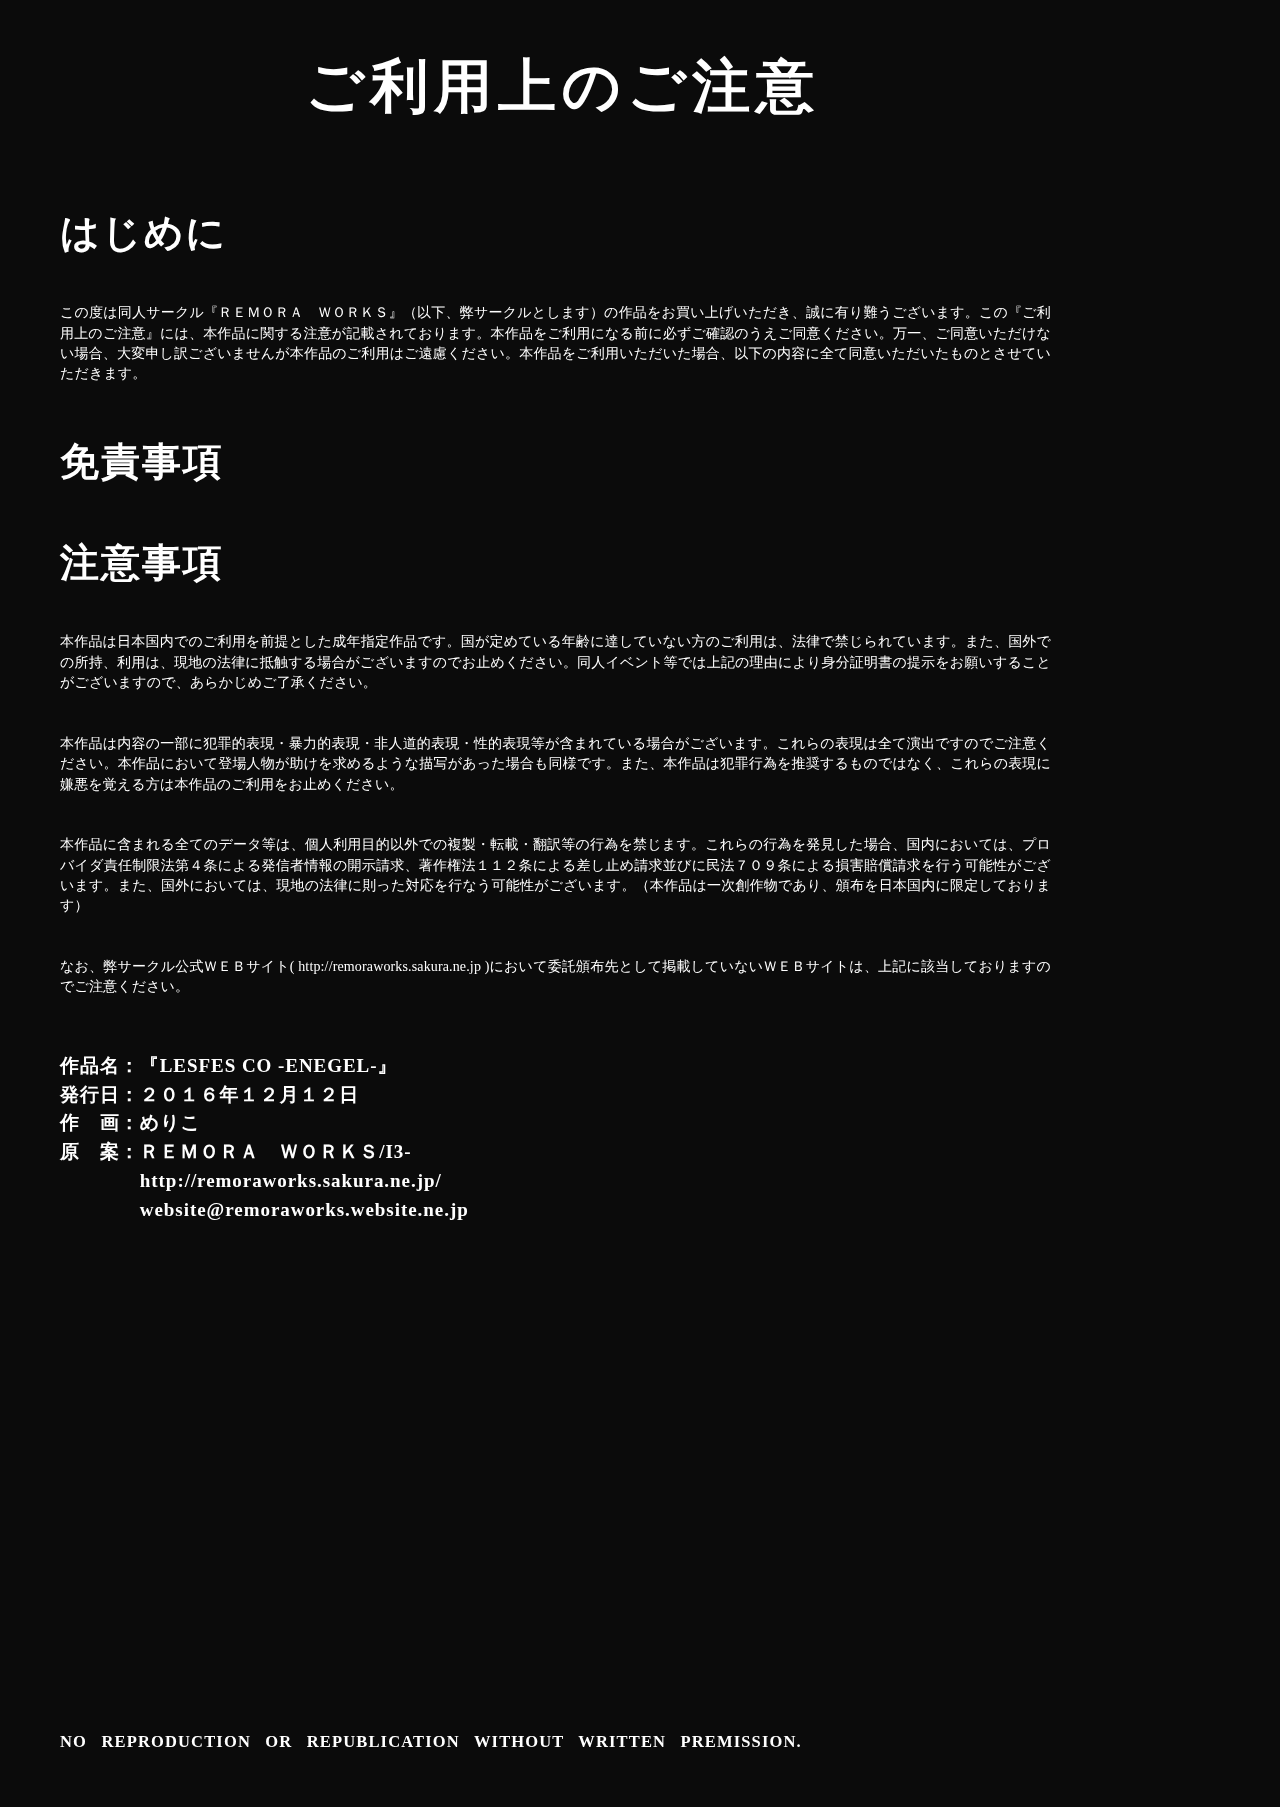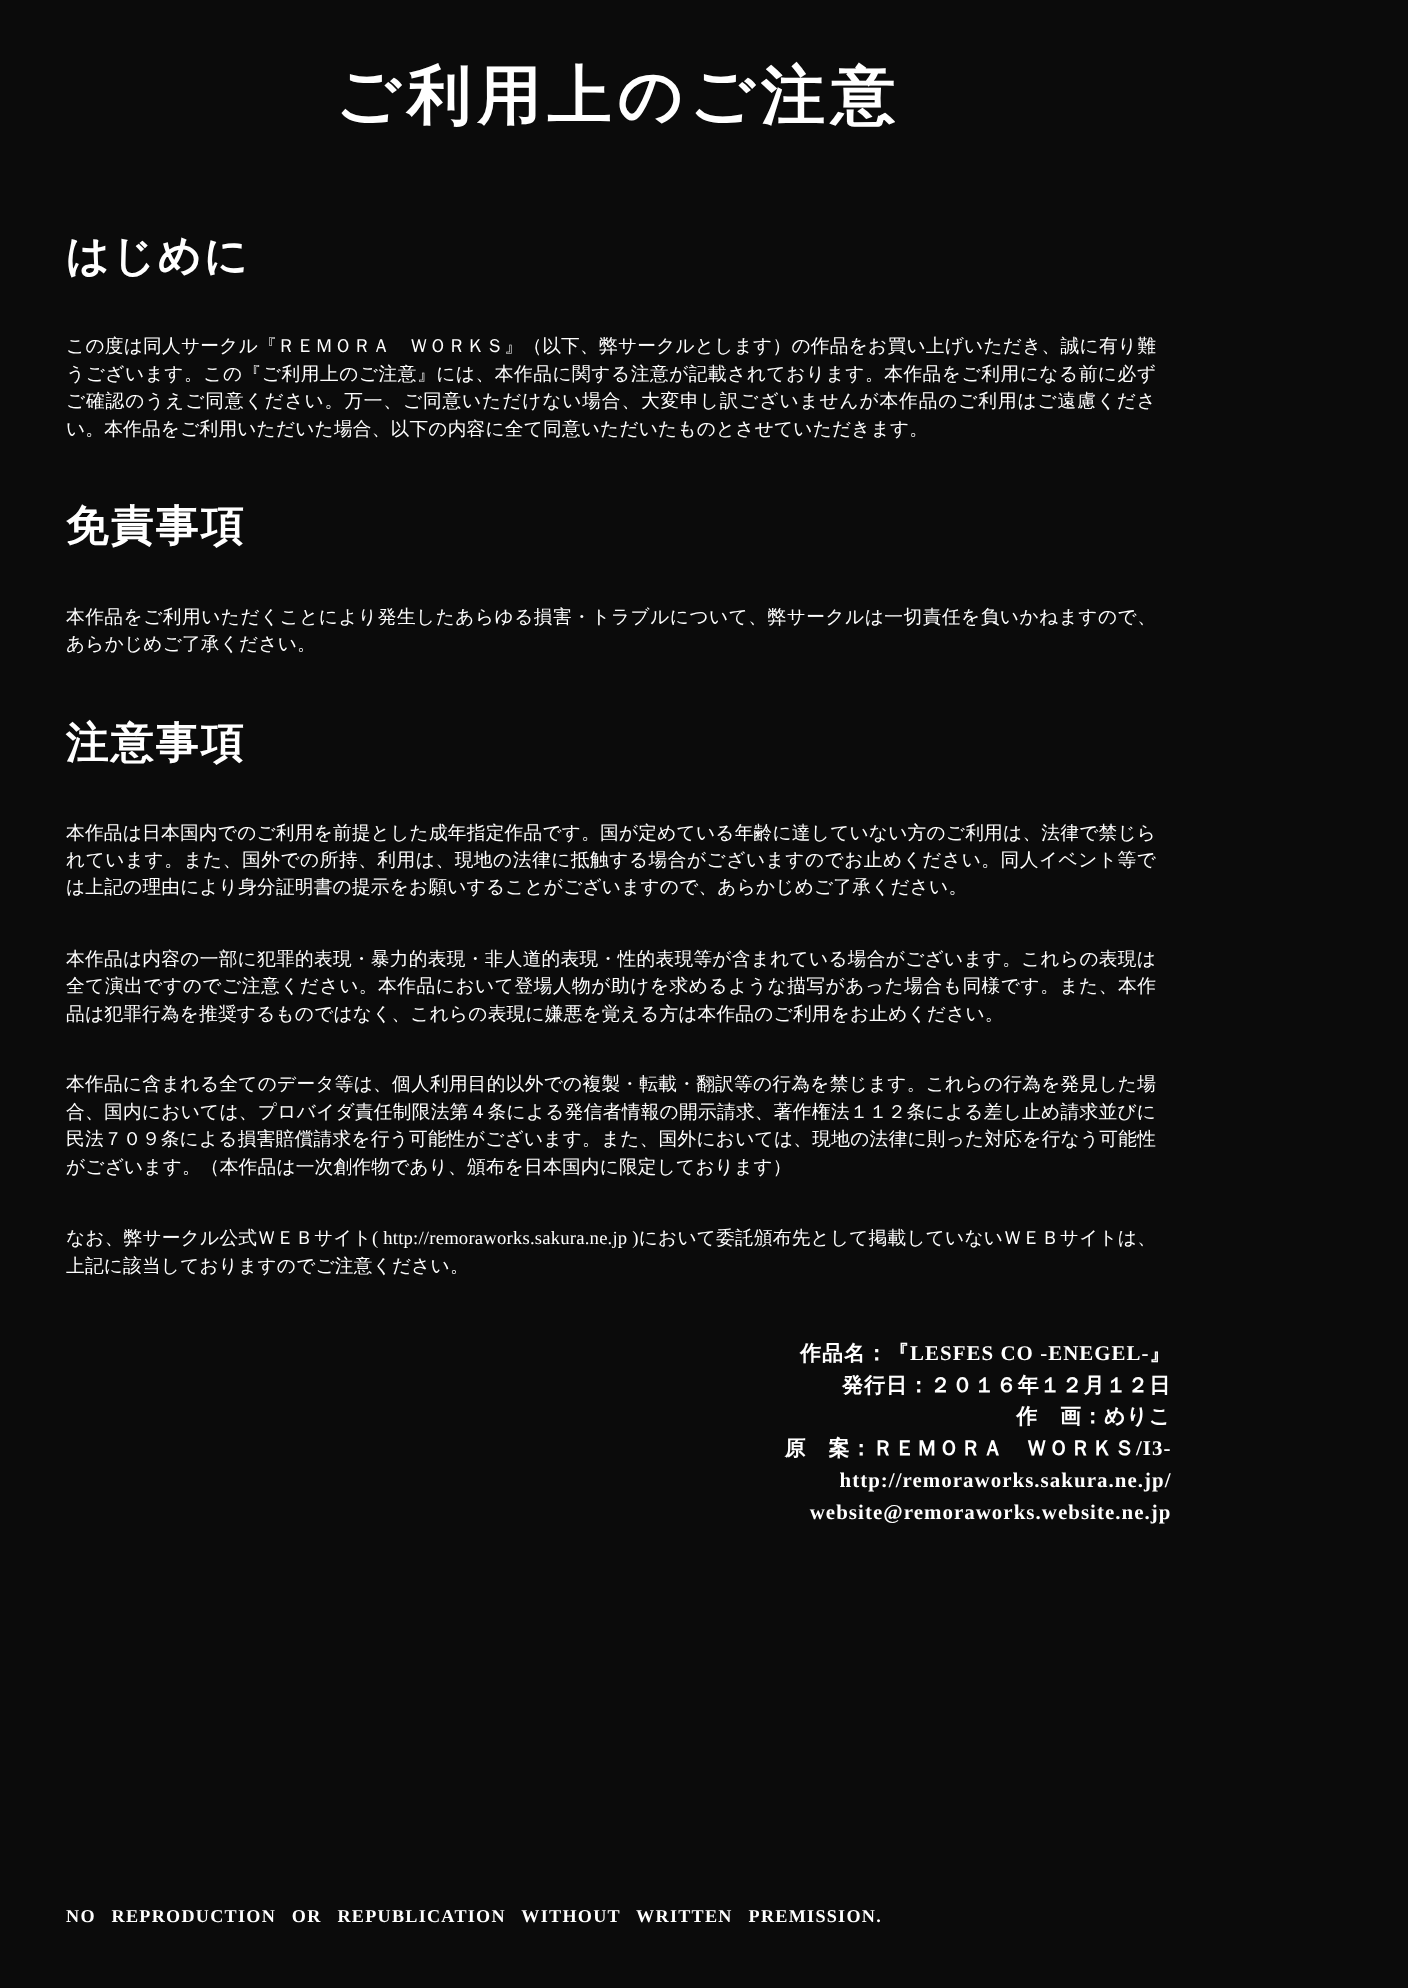--- a/index.html
+++ b/index.html
@@ -33,34 +33,33 @@
   .section { margin: 0; }
   .heading {
     margin: 54px 0 46px 0;
     font-size: 39px;
     line-height: 1.2;
     font-weight: bold;
     letter-spacing: 0.05em;
   }
   .body-paragraph {
     margin: 0 14px 40px 0;
-    font-size: 17px;
+    font-size: 14px;
     line-height: 1.46;
     text-align: justify;
     text-justify: inter-ideograph;
     font-weight: 500;
     letter-spacing: 0.01em;
   }
   .colophon {
     margin-top: 54px;
     font-size: 19px;
     line-height: 1.52;
     font-weight: 600;
     letter-spacing: 0.05em;
-    text-align: right;
   }
   .colophon-line {
     white-space: pre; 
   }
   .footer {
     position: absolute;
     left: 60px;
     top: 1666px;
     font-size: 16.5px;
     line-height: 1.85;
@@ -77,21 +76,20 @@
 
   <h1 class="title">ご利用上のご注意</h1>
 
   <section class="section">
     <h2 class="heading">はじめに</h2>
     <p class="body-paragraph">この度は同人サークル『ＲＥＭＯＲＡ　ＷＯＲＫＳ』（以下、弊サークルとします）の作品をお買い上げいただき、誠に有り難うございます。この『ご利用上のご注意』には、本作品に関する注意が記載されております。本作品をご利用になる前に必ずご確認のうえご同意ください。万一、ご同意いただけない場合、大変申し訳ございませんが本作品のご利用はご遠慮ください。本作品をご利用いただいた場合、以下の内容に全て同意いただいたものとさせていただきます。</p>
   </section>
 
   <section class="section">
     <h2 class="heading">免責事項</h2>
-    <p class="body-paragraph">本作品をご利用いただくことにより発生したあらゆる損害・トラブルについて、弊サークルは一切責任を負いかねますので、あらかじめご了承ください。</p>
   </section>
 
   <section class="section">
     <h2 class="heading">注意事項</h2>
     <p class="body-paragraph">本作品は日本国内でのご利用を前提とした成年指定作品です。国が定めている年齢に達していない方のご利用は、法律で禁じられています。また、国外での所持、利用は、現地の法律に抵触する場合がございますのでお止めください。同人イベント等では上記の理由により身分証明書の提示をお願いすることがございますので、あらかじめご了承ください。</p>
     <p class="body-paragraph">本作品は内容の一部に犯罪的表現・暴力的表現・非人道的表現・性的表現等が含まれている場合がございます。これらの表現は全て演出ですのでご注意ください。本作品において登場人物が助けを求めるような描写があった場合も同様です。また、本作品は犯罪行為を推奨するものではなく、これらの表現に嫌悪を覚える方は本作品のご利用をお止めください。</p>
     <p class="body-paragraph">本作品に含まれる全てのデータ等は、個人利用目的以外での複製・転載・翻訳等の行為を禁じます。これらの行為を発見した場合、国内においては、プロバイダ責任制限法第４条による発信者情報の開示請求、著作権法１１２条による差し止め請求並びに民法７０９条による損害賠償請求を行う可能性がございます。また、国外においては、現地の法律に則った対応を行なう可能性がございます。（本作品は一次創作物であり、頒布を日本国内に限定しております）</p>
     <p class="body-paragraph">なお、弊サークル公式ＷＥＢサイト( http://remoraworks.sakura.ne.jp )において委託頒布先として掲載していないＷＥＢサイトは、上記に該当しておりますのでご注意ください。</p>
   </section>
 

